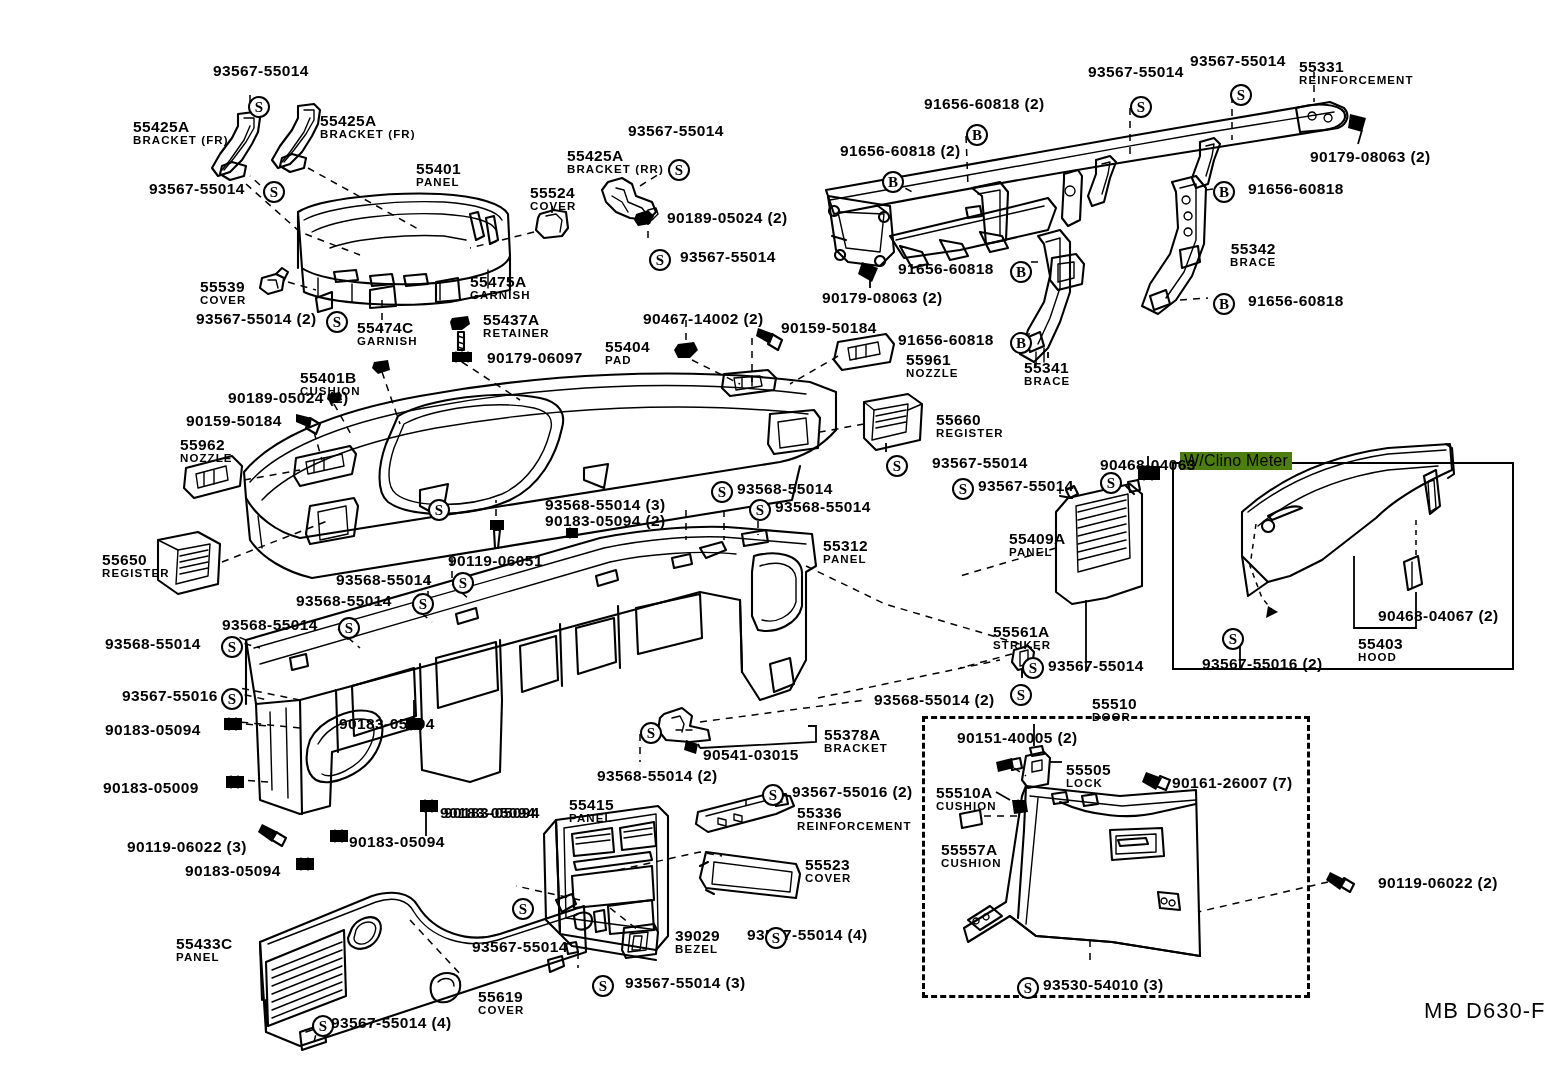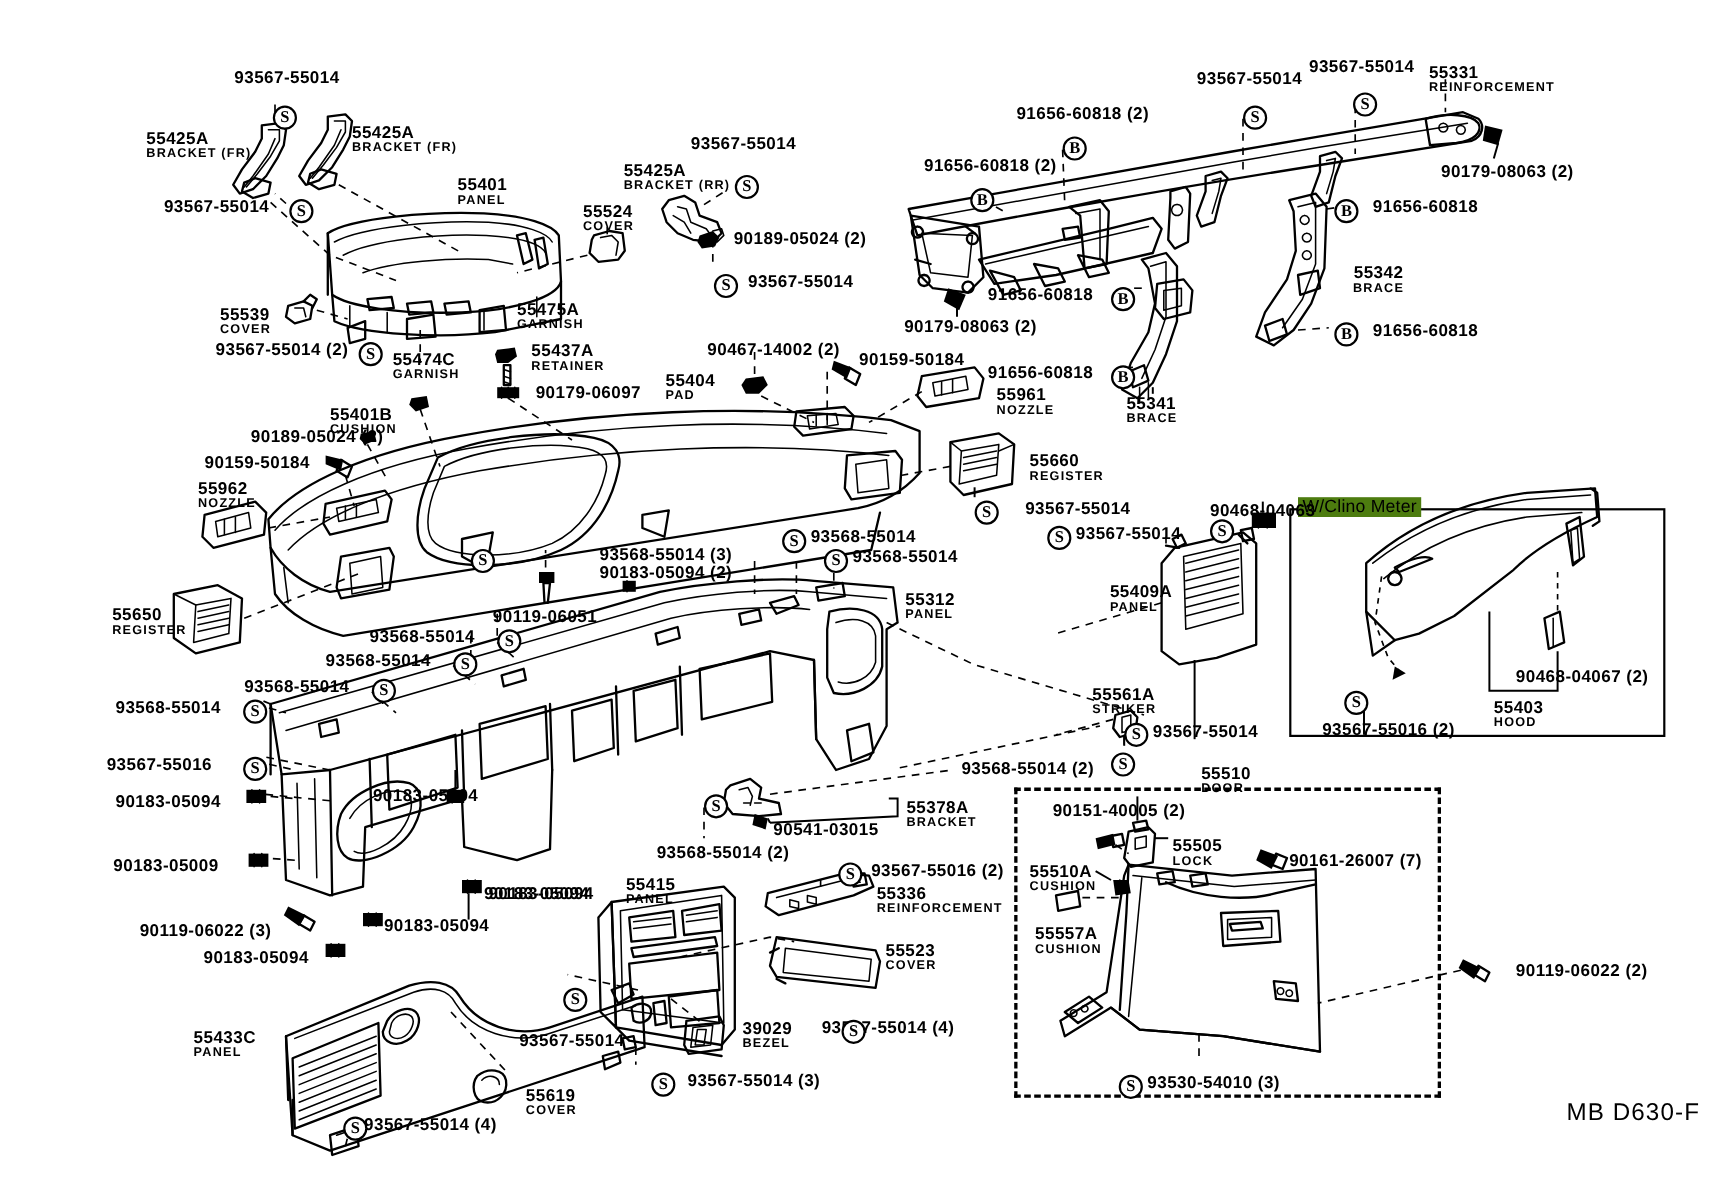--- a/index.html
+++ b/index.html
@@ -766,21 +766,21 @@
       </div>
       <div class="lbl" style="left: 296px; top: 593px;">
         <span class="pn">93568-55014</span>
       </div>
       <div class="lbl" style="left: 222px; top: 617px;">
         <span class="pn">93568-55014</span>
       </div>
       <div class="lbl" style="left: 105px; top: 636px;">
         <span class="pn">93568-55014</span>
       </div>
-      <div class="lbl" style="left: 97px; top: 688px; text-align: center;">
+      <div class="lbl" style="left: 122px; top: 688px; text-align: center;">
         <span class="pn">93567-55016</span>
       </div>
       <div class="lbl" style="left: 105px; top: 722px;">
         <span class="pn">90183-05094</span>
       </div>
       <div class="lbl" style="left: 339px; top: 716px;">
         <span class="pn">90183-05094</span>
       </div>
       <div class="lbl" style="left: 103px; top: 780px;">
         <span class="pn">90183-05009</span>

